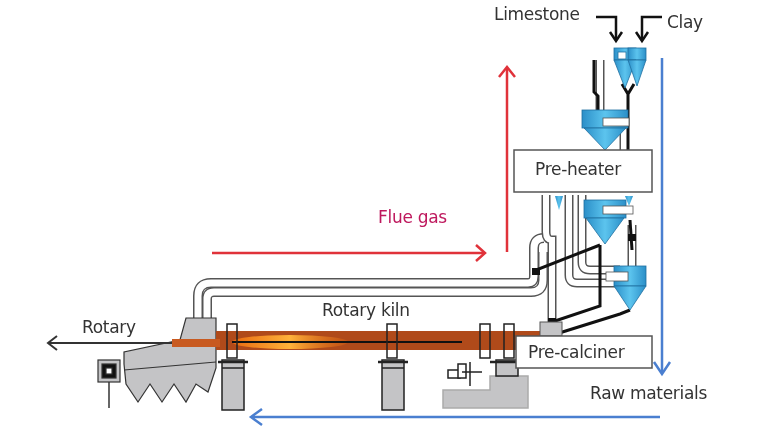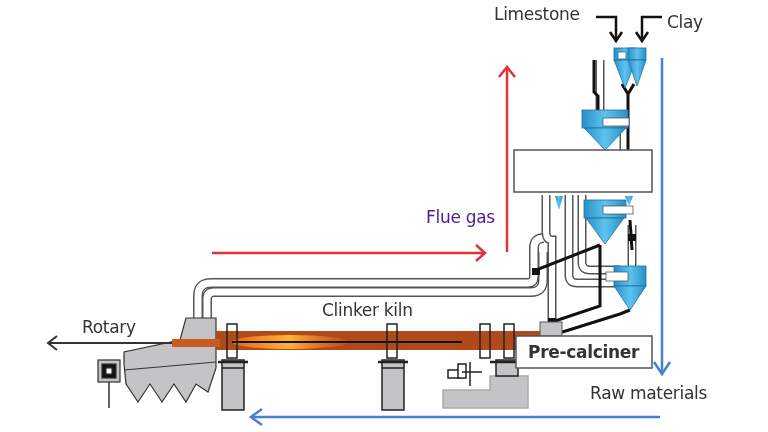--- a/index.html
+++ b/index.html
@@ -150,18 +150,19 @@
   <g fill="none" stroke="#333" stroke-width="2">
     <line x1="48" y1="343" x2="172" y2="343"></line>
     <polyline points="57,336 48,343 57,350"></polyline>
   </g>
 
   <rect x="516" y="336" width="136" height="32" fill="#fff" stroke="#555" stroke-width="1.5"></rect>
 </svg>
 
   <span class="lbl" style="left:494px;top:4px;">Limestone</span>
   <span class="lbl" style="left:667px;top:12px;">Clay</span>
-  <span class="lbl" style="left:378px;top:207px;color:#4c1d95;margin-left:48px;">Flue gas</span>
-  <span class="lbl" style="left:322px;top:300px;">Clinker kiln</span>
+  <span class="lbl" style="left:535px;top:159px;">Pre-heater</span>
+  <span class="lbl" style="left:378px;top:207px;color:#be185d;">Flue gas</span>
+  <span class="lbl" style="left:322px;top:300px;">Rotary kiln</span>
   <span class="lbl" style="left:82px;top:317px;">Rotary</span>
-  <span class="lbl" style="left:528px;top:342px;font-weight:bold;">Pre-calciner</span>
+  <span class="lbl" style="left:528px;top:342px;">Pre-calciner</span>
   <span class="lbl" style="left:590px;top:383px;text-align:right;">Raw materials</span>
 </div>
 
 </body></html>

